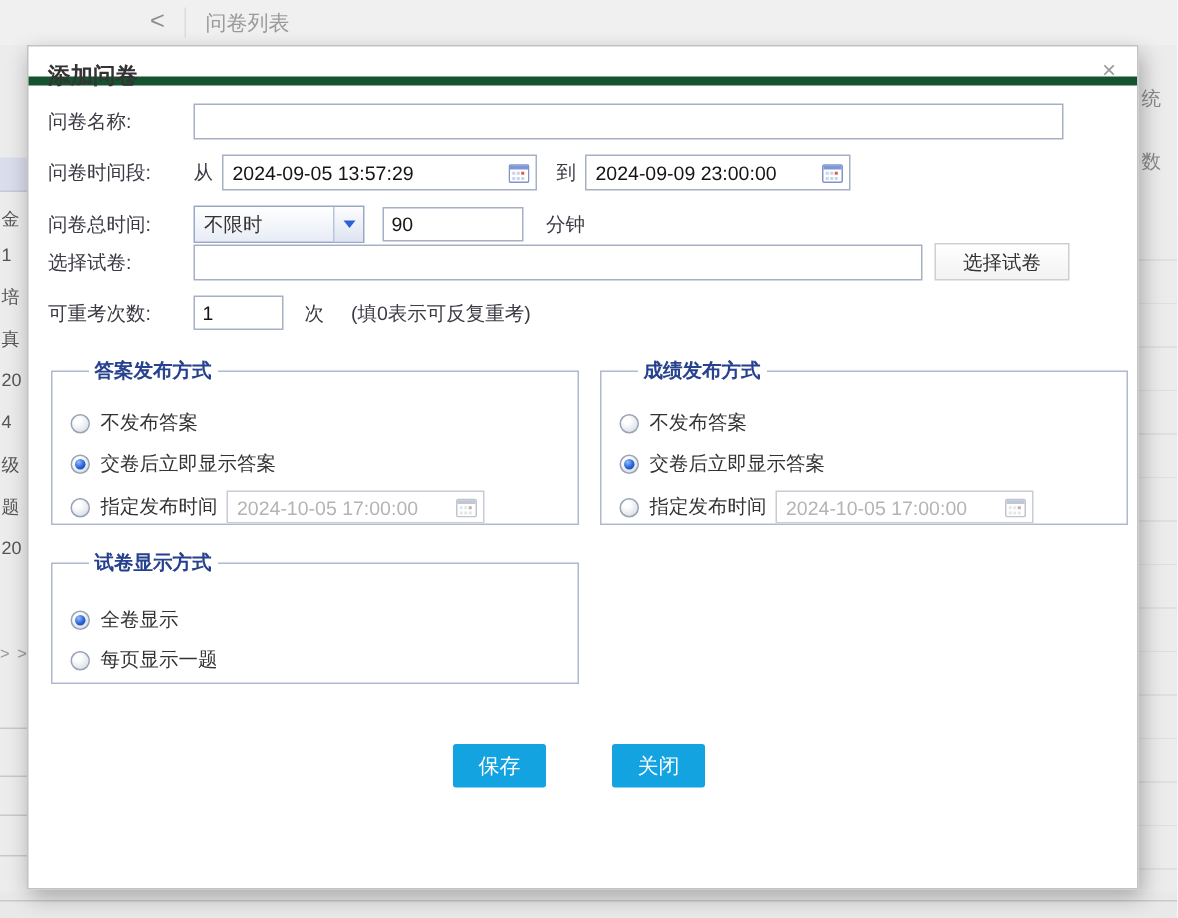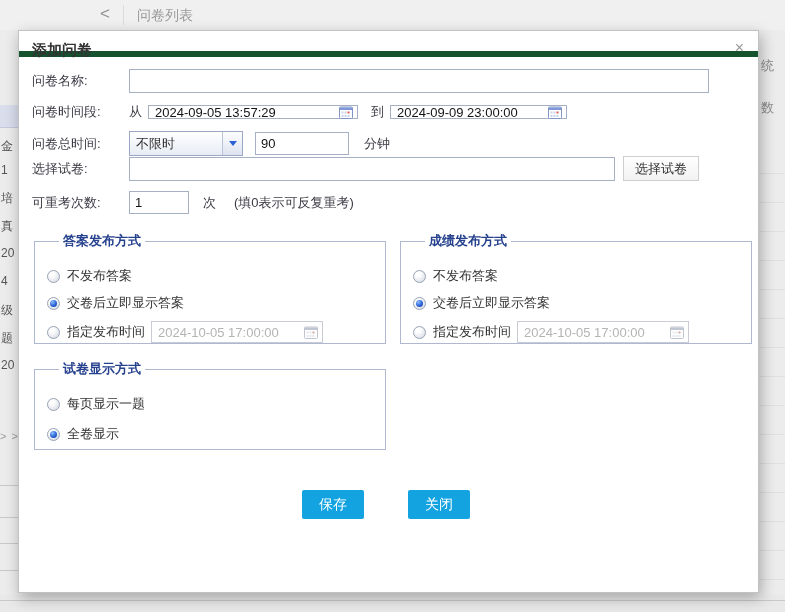--- a/index.html
+++ b/index.html
@@ -34,35 +34,35 @@
   .mtitle { position:absolute; left:13px; top:10px; font-size:15px; font-weight:bold; color:#333; }
   .mclose { position:absolute; right:14px; top:8px; font-size:16px; color:#9b9b9b; cursor:pointer; }
 
   .mbody { padding:12px 0 0 13px; }
   .frow { display:flex; align-items:center; }
   .flabel { width:97px; flex-shrink:0; color:#3a3a44; }
   .txt { border:1px solid #a6b0c3; height:24px; padding:0 5px; font-size:13px; color:#141414;
     font-family:inherit; outline:none; background:#fff; }
   .txt:disabled { color:#b4b4b4; border-color:#c9ccd4; background:#fff; }
 
-  .datebox { display:flex; align-items:center; border:1px solid #a6b0c3; height:14px; padding:0 4px 0 6px; background:#fff; }
+  .datebox { display:flex; align-items:center; border:1px solid #a6b0c3; height:24px; padding:0 4px 0 6px; background:#fff; }
   .datebox input { border:0; outline:0; font-size:13px; color:#141414; font-family:inherit; flex:1; min-width:0; background:transparent; }
   .datebox.dim { border-color:#c9ccd4; }
   .datebox.dim input { color:#b4b4b4; }
   .datebox.dim svg { filter:grayscale(.6) opacity(.55); }
   .cal { flex-shrink:0; cursor:pointer; }
 
   .selbox { position:relative; width:114px; height:25px; border:1px solid #9aa7c7;
     background:linear-gradient(#ffffff,#e7ecf5); display:flex; align-items:center; padding-left:6px; cursor:pointer; }
   .selarrow { position:absolute; right:0; top:0; width:20px; height:23px; border-left:1px solid #b9c4da;
     background:linear-gradient(#fdfdfe,#dde4f0); display:flex; align-items:center; justify-content:center; }
   .selarrow i { width:0; height:0; border-left:4px solid transparent; border-right:4px solid transparent;
     border-top:5px solid var(--radio-blue,#2a62d6); }
 
-  .btn-light { height:25px; padding:0 11px; border:1px solid #cfcfcf; background:linear-gradient(#ffffff,#f2f2f2);
+  .btn-light { height:25px; padding:0 18px; border:1px solid #cfcfcf; background:linear-gradient(#ffffff,#f2f2f2);
     color:#333; font-size:13px; font-family:inherit; cursor:pointer; }
 
   .fsrow { display:flex; align-items:flex-start; gap:14px; margin:18px 0 0 2px; }
   fieldset { border:1px solid #aeb8d0; padding:8px 10px 10px 12px; width:352px; }
   legend { font-weight:bold; color:var(--legend-blue,#26418e); font-size:13px; padding:0 4px; margin-left:12px; }
   .fs-tall { height:112px; }
   .fs-survey { height:64px; }
   .fs-paper { height:90px; }
 
   .opt { display:flex; align-items:center; margin-top:9px; color:#333; cursor:pointer; }
@@ -248,28 +248,28 @@
               </svg>
             </div>
           </div>
         </fieldset>
       </div>
 
       <div class="fsrow" style="margin-top:16px">
 
         <fieldset class="fs-paper">
           <legend>试卷显示方式</legend>
-          <div class="opt">
-            <span class="radio"></span>
-            <span>每页显示一题</span>
-          </div>
           <div class="opt" style="margin-top:12px">
             <span class="radio checked"></span>
             <span>全卷显示</span>
           </div>
+          <div class="opt">
+            <span class="radio"></span>
+            <span>每页显示一题</span>
+          </div>
         </fieldset>
       </div>
 
       <div class="btnrow">
         <button class="btn-primary">保存</button>
         <button class="btn-primary">关闭</button>
       </div>
 
     </div>
   </div>

